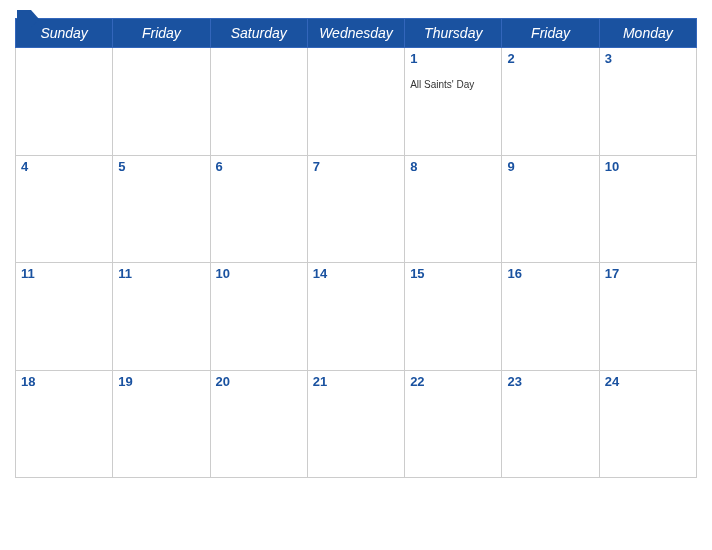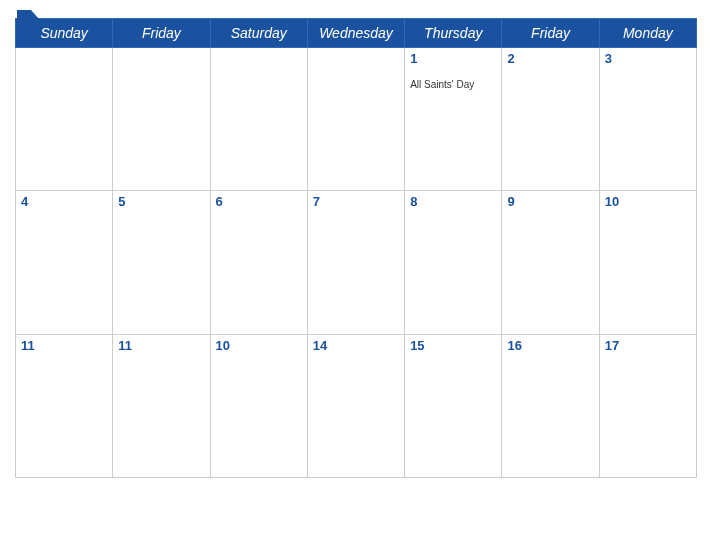--- a/index.html
+++ b/index.html
@@ -184,15 +184,38 @@
           <td>
             <div class="day-number">15</div>
           </td>
           <td>
             <div class="day-number">16</div>
           </td>
           <td>
             <div class="day-number">17</div>
           </td>
         </tr>
+        <tr>
+          <td>
+            <div class="day-number">18</div>
+          </td>
+          <td>
+            <div class="day-number">19</div>
+          </td>
+          <td>
+            <div class="day-number">20</div>
+          </td>
+          <td>
+            <div class="day-number">21</div>
+          </td>
+          <td>
+            <div class="day-number">22</div>
+          </td>
+          <td>
+            <div class="day-number">23</div>
+          </td>
+          <td>
+            <div class="day-number">24</div>
+          </td>
+        </tr>
       </tbody>
   </table>
 </div>
 
 </body></html>

